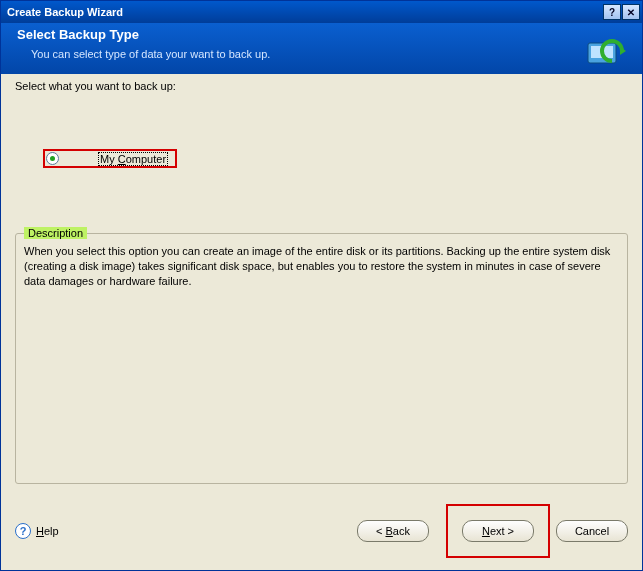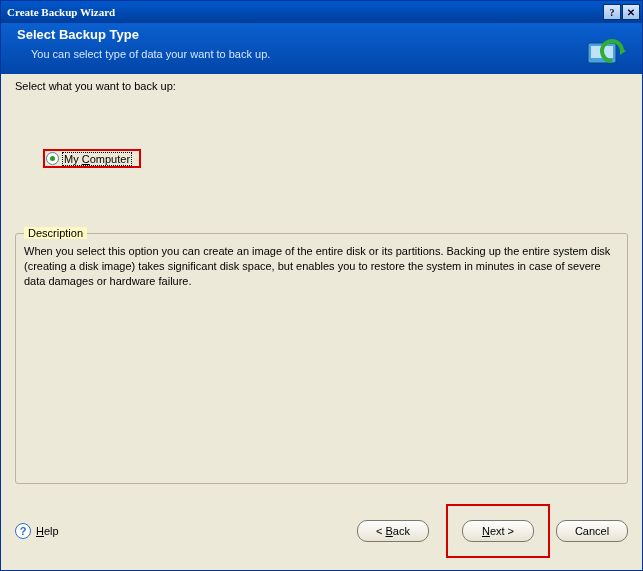--- a/index.html
+++ b/index.html
@@ -1,43 +1,43 @@
 <!DOCTYPE html>
 <html><head>
 <meta charset="utf-8">
 <style>
 * { box-sizing: border-box; margin: 0; padding: 0; }
 body { font-family: Tahoma, sans-serif; font-size: 11px; background: #fff; width: 643px; height: 571px; overflow: hidden; }
 
 .window { width: 643px; height: 571px; border: 1px solid #003399; display: flex; flex-direction: column; }
 
-.titlebar { background: linear-gradient(to bottom, #0058cc, #003d99); height: 22px; display: flex; align-items: center; padding: 0 2px 0 6px; color: #fff; font-weight: bold; font-size: 11px; font-family: Liberation Serif, serif; }
+.titlebar { background: linear-gradient(to bottom, #0058cc, #003d99); height: 22px; display: flex; align-items: center; padding: 0 2px 0 6px; color: #fff; font-weight: bold; font-size: 11px; }
 .titlebar-text { flex: 1; }
 .titlebar-btns { display: flex; gap: 0; }
 .titlebar-btn { width: 18px; height: 16px; background: linear-gradient(#d6e6ff,#a3c3f0); border: 1px solid #003366; display: flex; align-items: center; justify-content: center; font-size: 10px; color: #002; font-weight: bold; cursor: pointer; margin-left: 1px; }
 
 .banner { background: linear-gradient(to bottom, #0a5fd0, #0246a8); padding: 4px 16px 14px 16px; position: relative; color: #fff; }
 .banner-title { font-size: 13px; font-weight: bold; margin-bottom: 6px; }
 .banner-sub { font-size: 11px; padding-left: 14px; color: #d4e6ff; }
 .banner-icon { position: absolute; right: 12px; top: 8px; width: 48px; height: 48px; }
 
 .content { flex: 1; background: #ece9d8; padding: 6px 14px 10px 14px; display: flex; flex-direction: column; gap: 43px; }
 .prompt { margin-bottom: 14px; font-size: 11px; }
 
 .radio-group { padding-left: 28px; }
 .radio-row { display: flex; align-items: center; margin-bottom: 16px; font-size: 11px; }
 .radio-highlight { border: 2px solid #d40000; padding: 1px 8px 1px 1px; display: inline-flex; align-items: center; }
 .radio { width: 13px; height: 13px; border-radius: 50%; border: 1px solid #5a7a9a; background: #fff; margin-right: 4px; display: flex; align-items: center; justify-content: center; }
 .radio.selected::after { content: ""; width: 5px; height: 5px; background: #21a121; border-radius: 50%; }
 .radio-label { }
 .radio-label .u { text-decoration: underline; }
-.radio-label.dotted { outline: 1px dotted #000; outline-offset: 0px; padding: 0 1px; }
+.radio-label.dotted { outline: 1px dotted #000; outline-offset: 0px; padding: 0 1px; margin-left: 36px; }
 
 .fieldset { border: 1px solid #b8b4a0; border-radius: 3px; padding: 10px 8px 8px 8px; margin-top: 6px; position: relative; flex: 1; }
-.legend { position: absolute; top: -7px; left: 8px; background: #fef9c3; padding: 0 4px; font-size: 11px; }
+.legend { position: absolute; top: -7px; left: 8px; background: #bef264; padding: 0 4px; font-size: 11px; }
 .desc-text { font-size: 11px; line-height: 1.35; color: #000; }
 
 .footer { background: #ece9d8; padding: 10px 14px 12px 14px; display: flex; align-items: center; border-top: 0; }
 .help-area { display: flex; align-items: center; gap: 5px; }
 .help-icon { width: 16px; height: 16px; border-radius: 50%; border: 1.5px solid #2a6fc9; color: #2a6fc9; font-weight: bold; font-size: 11px; display: flex; align-items: center; justify-content: center; background: #fff; }
 .help-text .u { text-decoration: underline; }
 .spacer { flex: 1; }
 .btn { min-width: 72px; height: 22px; background: linear-gradient(#fefefe,#e8e4d4); border: 1px solid #7a7a6a; border-radius: 10px; font-size: 11px; display: inline-flex; align-items: center; justify-content: center; margin-left: 6px; cursor: pointer; padding: 0 10px; }
 .btn .u { text-decoration: underline; }
 .btn-highlight { border: 2px solid #d40000; display: inline-flex; padding: 14px; margin-left: 17px; }

